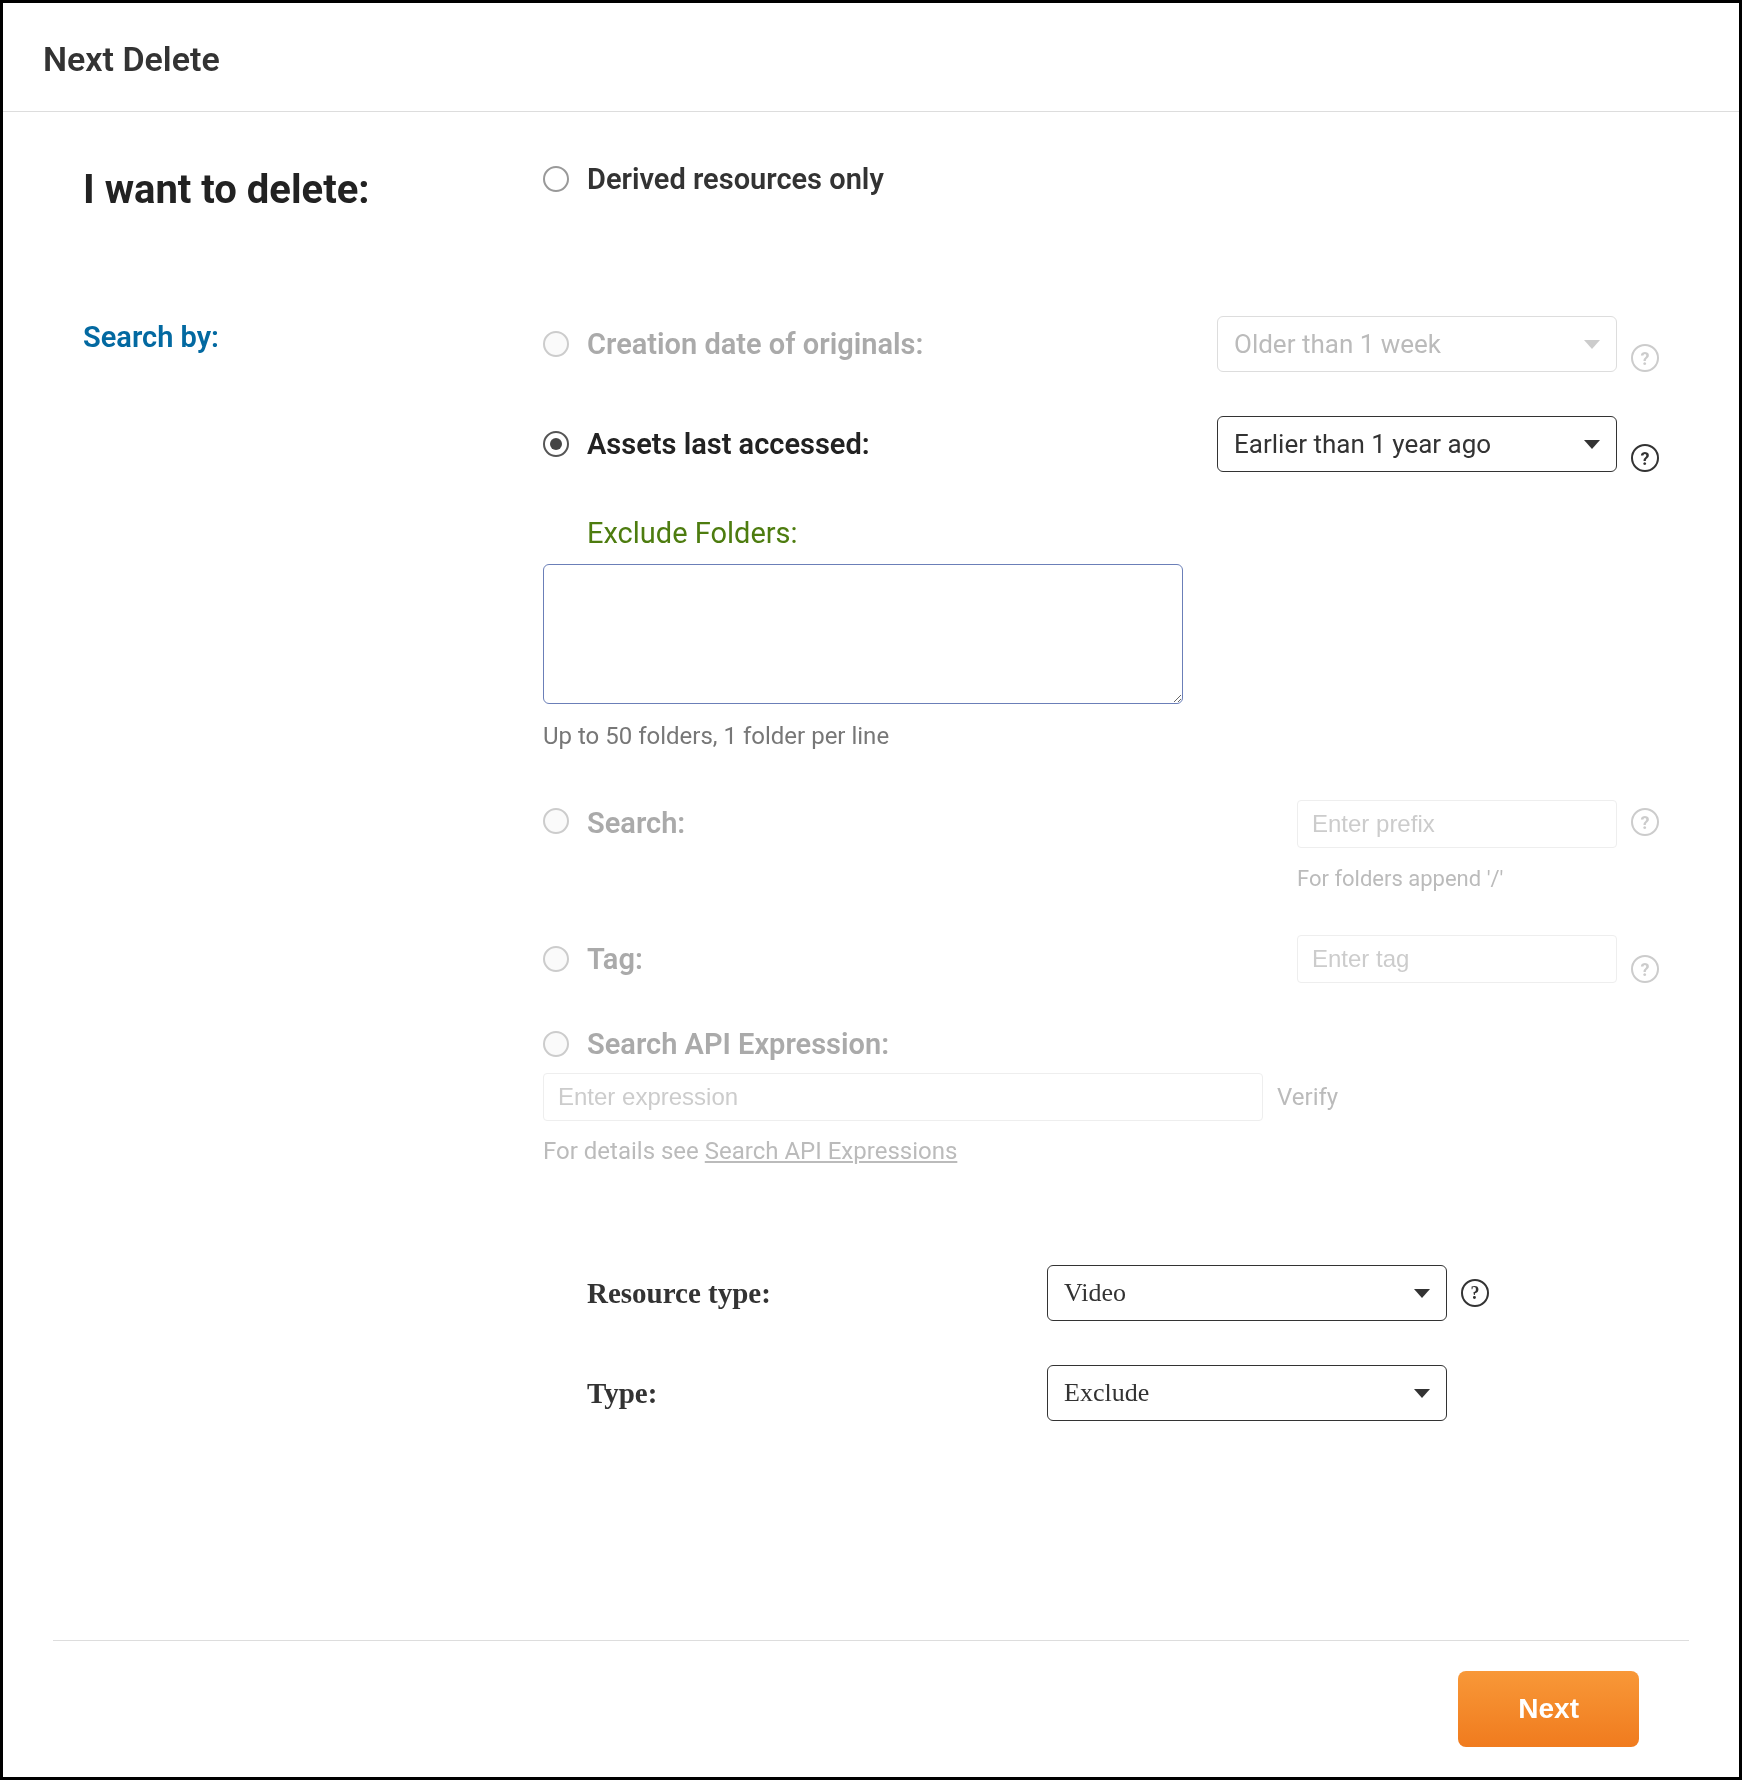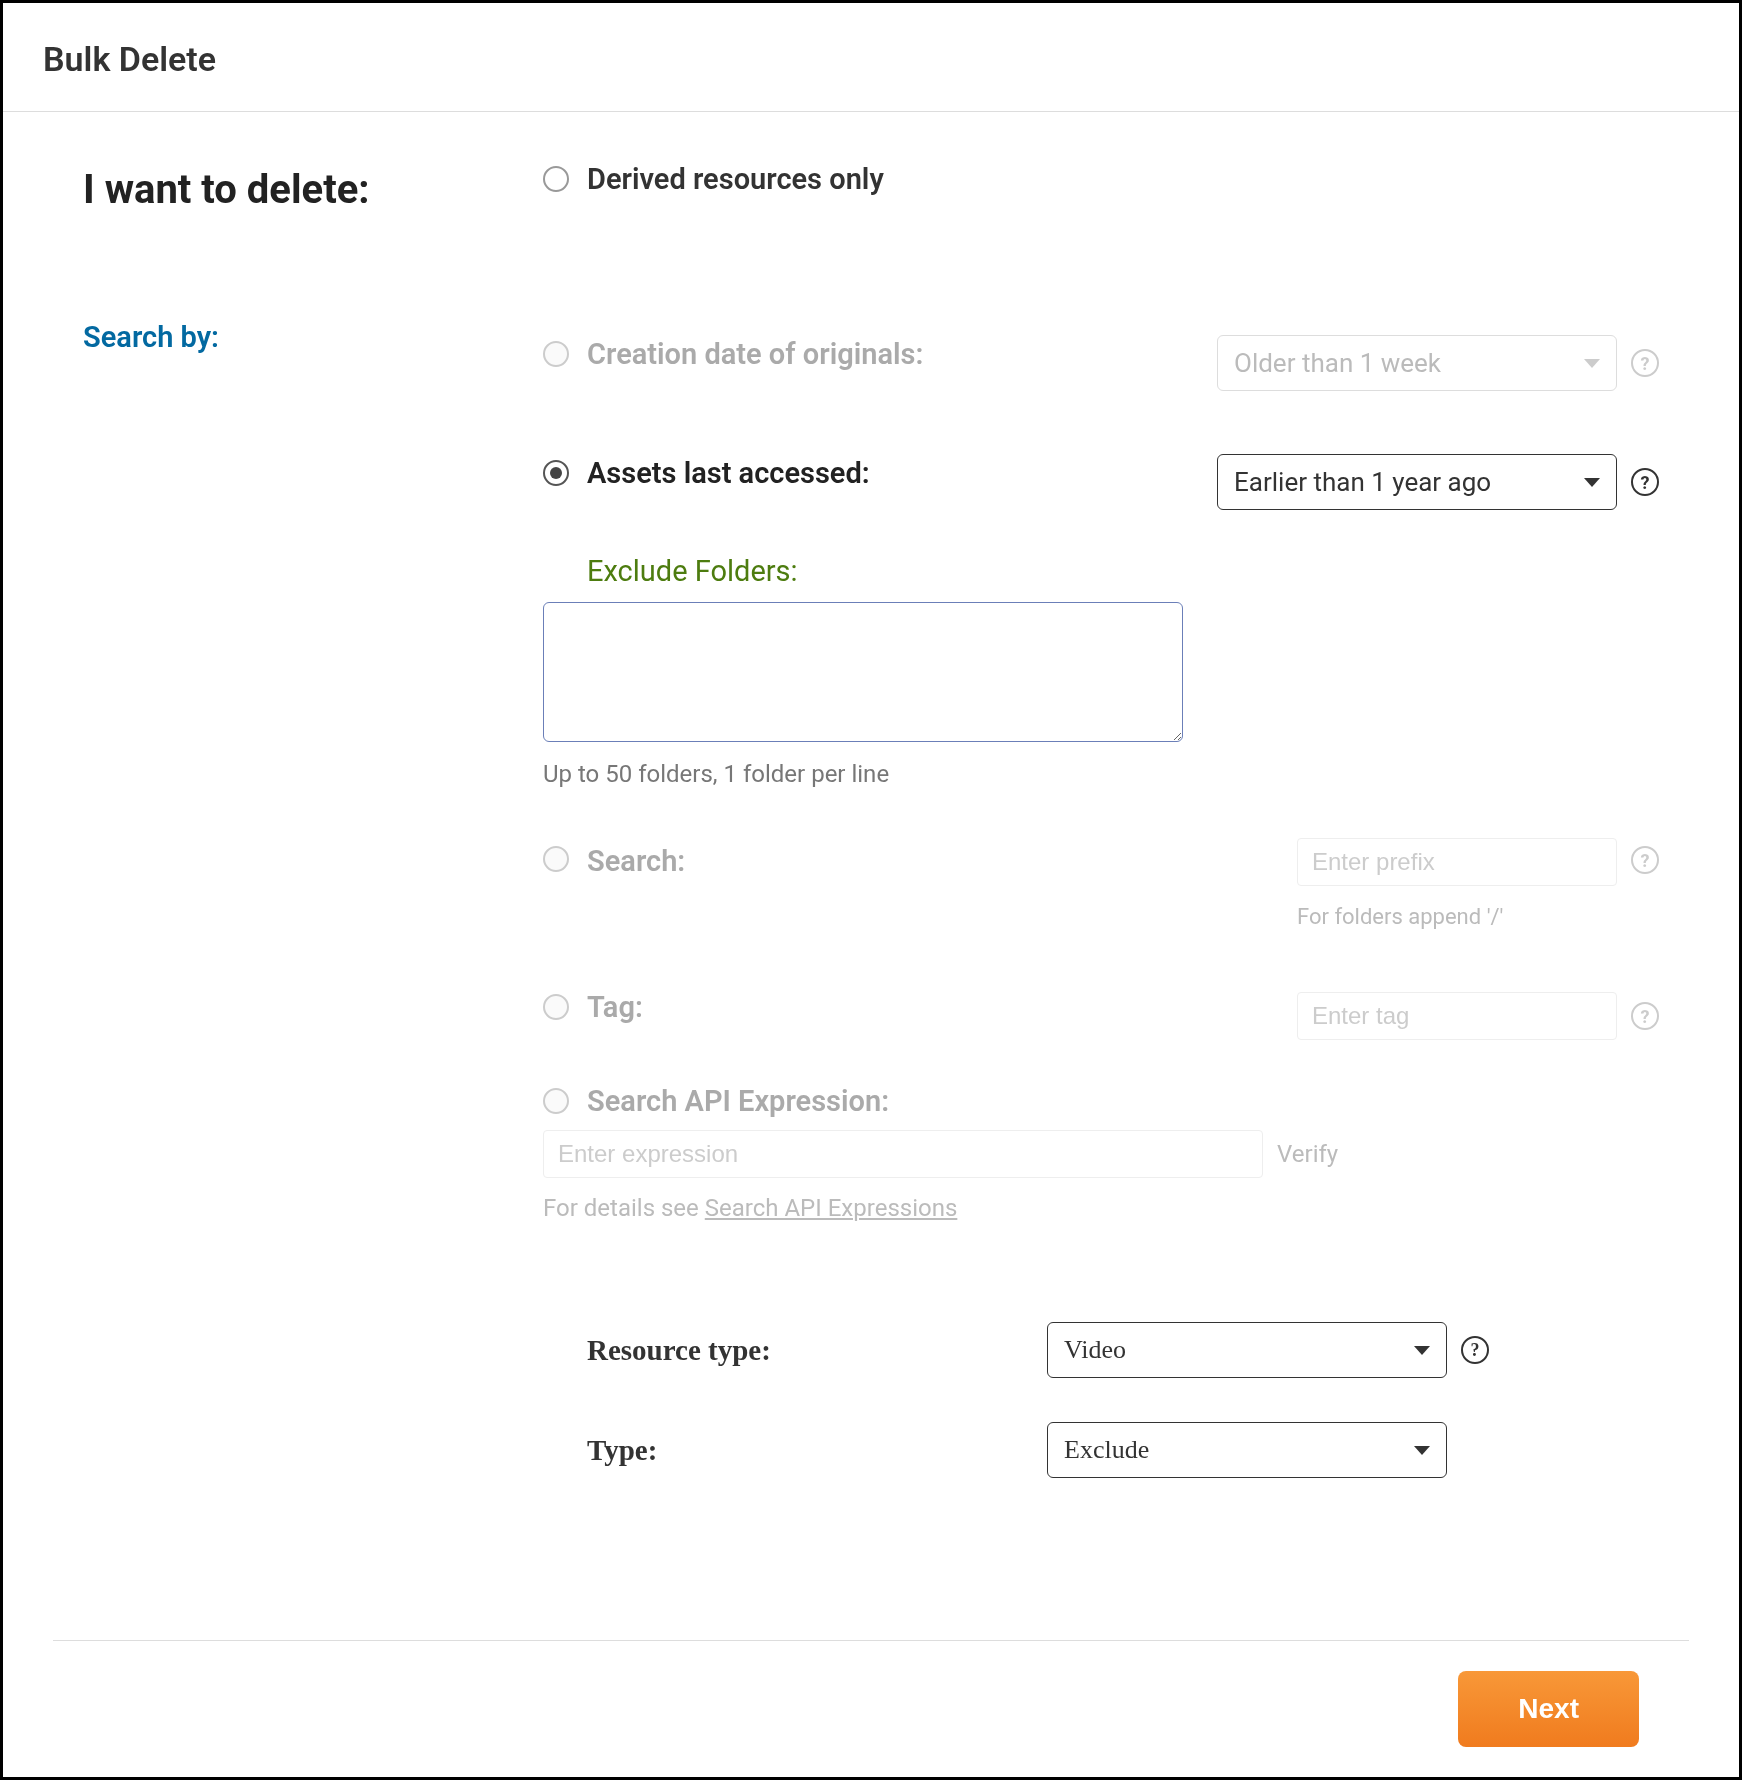--- a/index.html
+++ b/index.html
@@ -107,23 +107,22 @@
       font-size: 29px;
       font-weight: 600;
       flex: 0 0 auto;
     }
     .search-row-label.disabled {
       color: #aaa;
     }
     .search-row-controls {
       margin-left: auto;
       display: flex;
-      align-items: center;
+      align-items: flex-end;
       gap: 14px;
-      margin-top: 19px;
     }
     .dropdown {
       width: 400px;
       height: 56px;
       border: 1px solid #333;
       border-radius: 6px;
       display: flex;
       align-items: center;
       padding: 0 16px;
       font-size: 26px;
@@ -292,21 +291,21 @@
       gap: 18px;
       margin-bottom: 12px;
     }
   </style>
 </head>
 <body>
 
 <div class="window">
 
   <div class="header">
-    <div class="header-title">Bulk Delete</div>
+    <div class="header-title">Next Delete</div>
   </div>
 
   <div class="content">
 
     <div class="section">
       <div class="section-label">I want to delete:</div>
       <div class="section-content">
         <div class="radio-row">
           <div class="radio-circle"></div>
           <div class="radio-label">Derived resources only</div>

